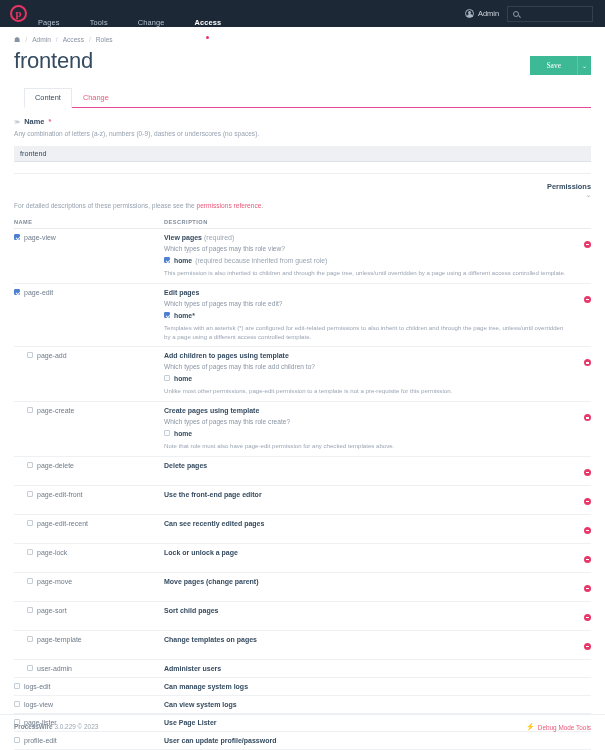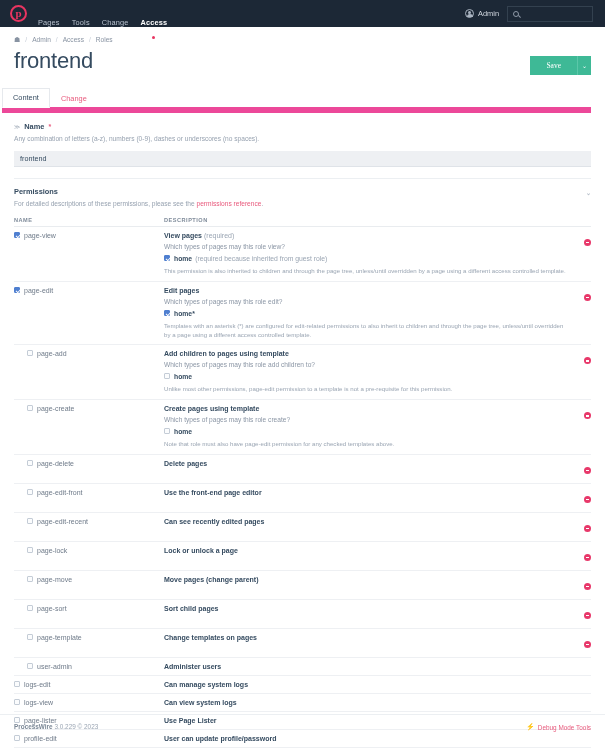--- a/index.html
+++ b/index.html
@@ -25,21 +25,21 @@
     border-radius: 50%;
     border: 2px solid #e83561;
     display: flex; align-items: center; justify-content: center;
     color: #e83561;
     font-size: 11px;
     font-weight: bold;
     font-family: "Liberation Serif", serif;
     line-height: 1;
     margin-right: 11px;
   }
-  .nav { display: flex; align-items: flex-end; gap: 12px; margin-top: 18px; }
+  .nav { display: flex; align-items: flex-end; gap: 30px; margin-top: 18px; }
   .nav-item {
     color: #b7c0cc;
     font-size: 7.4px;
     letter-spacing: .15px;
     cursor: pointer;
     position: relative;
     padding: 4px 0;
   }
   .nav-item.active { color: #ffffff; font-weight: bold; }
   .nav-item.active:after {
@@ -153,24 +153,23 @@
     color: #ffffff;
     width: 14px;
     cursor: pointer;
     font-size: 6px;
     display: flex; align-items: center; justify-content: center;
   }
 
   
   .tabs {
     display: flex;
-    margin: 12px 14px 0 2px;
-    border-bottom: 6px solid #ec4899;
+    margin: 12px 14px 0 24px;
+    border-bottom: 1px solid #ec4899;
     gap: 0;
-    align-items: center;
   }
   .tab {
     font-size: 7.4px;
     padding: 4px 10px 5px 10px;
     color: #354b60;
     cursor: pointer;
     border: 1px solid transparent;
     border-bottom: none;
     position: relative;
     top: 1px;
@@ -214,20 +213,21 @@
   .divider {
     border-top: 1px solid #eceff2;
     margin: 11px 0 0 0;
   }
 
   
   .perm-head {
     display: flex; align-items: flex-end;
     font-size: 7.4px; font-weight: bold;
     padding: 8px 0 0 0;
+    flex-direction: column;
   }
   .perm-caret { margin-left: auto; color: #b3bcc7; font-size: 6px; }
   .perm-note { font-size: 6.6px; color: #97a2b0; padding: 4px 0 7px 0; }
   .perm-link { color: #e8597c; text-decoration: none; }
 
   table.perm-table {
     width: 100%;
     border-collapse: collapse;
     table-layout: fixed;
   }

